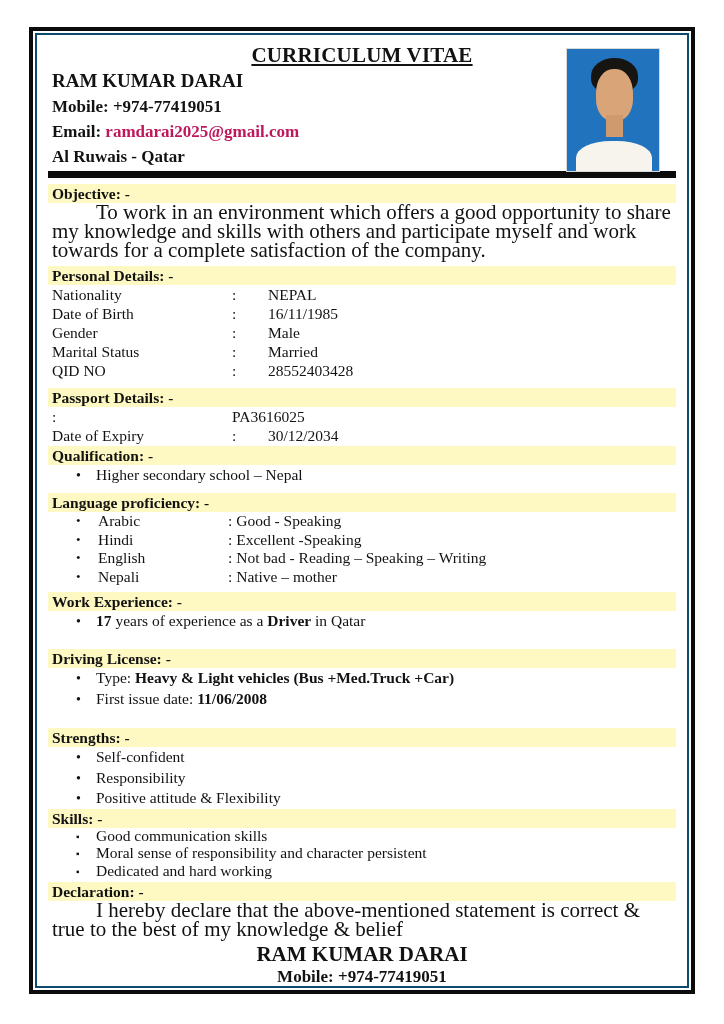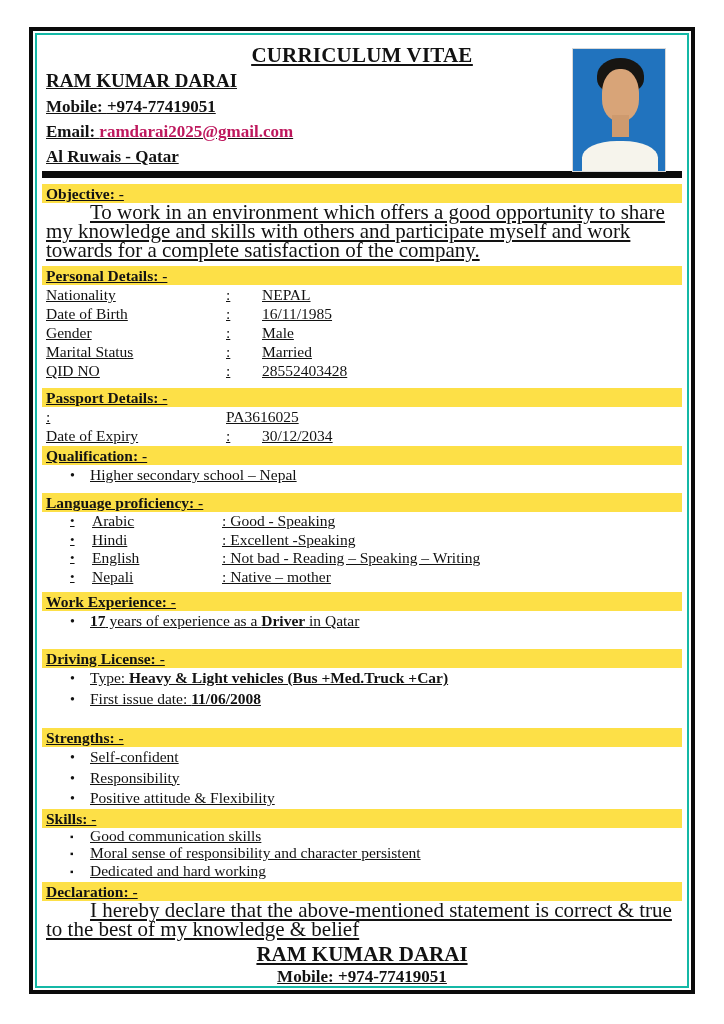--- a/index.html
+++ b/index.html
@@ -1,21 +1,21 @@
 <!DOCTYPE html>
 <html><head>
 <meta charset="utf-8">
 <style>
   * { margin:0; padding:0; box-sizing:border-box; }
   html,body { width:724px; height:1024px; background:#ffffff; }
   body { font-family:"Liberation Serif","DejaVu Serif",serif; color:#121212; position:relative; }
 
   .page { position:absolute; left:29px; top:27px; width:666px; height:967px;
           border:4px solid #0b0b0b; background:#fff; }
-  .page-inner { position:absolute; inset:2px; border:2px solid #14b8a6; padding:2px 5px; overflow:hidden;text-decoration:underline; }
+  .page-inner { position:absolute; inset:2px; border:2px solid #0c4a6e; padding:2px 11px; overflow:hidden; }
 
   
   .header { position:relative; }
   .cv-title { text-align:center; font-weight:bold; font-size:21px; line-height:25px;
               margin-top:6px; text-decoration:underline; letter-spacing:.2px; }
   .hname { font-weight:bold; font-size:19px; line-height:26px; padding-left:4px; }
   .hline { font-weight:bold; font-size:17px; line-height:25px; padding-left:4px; }
   .email-value { color:#be185d; }
 
   .photo { position:absolute; top:5px; right:16px; width:94px; height:124px;
@@ -24,21 +24,21 @@
                  background:#171512; border-radius:50% 50% 42% 42%; }
   .photo .face { position:absolute; top:20px; left:29px; width:37px; height:52px;
                  background:#D8A478; border-radius:46% 46% 42% 42%; }
   .photo .neck { position:absolute; top:66px; left:39px; width:17px; height:22px; background:#CE9A6E; }
   .photo .shirt { position:absolute; bottom:-6px; left:9px; width:76px; height:36px;
                   background:#F6F4EC; border-radius:46% 46% 0 0; }
 
   .divider { height:7px; background:#0b0b0b; margin-top:2px; }
 
   
-  .banner { background:#fde047; font-weight:bold; font-size:15.5px; line-height:17px;
+  .banner { background:#fef9c3; font-weight:bold; font-size:15.5px; line-height:17px;
             padding:1px 4px; }
   .body-text { font-size:21px; line-height:19px; padding:0 4px; }
   .indent { text-indent:44px; }
 
   .kv-row { display:grid; grid-template-columns:180px 36px 1fr; font-size:15.5px;
             line-height:19px; padding-left:4px; }
 
   .lang-row { display:grid; grid-template-columns:22px 130px 1fr; font-size:15.5px;
               line-height:18.5px; padding-left:28px; }
   .lang-row .bullet { font-size:13px; }

